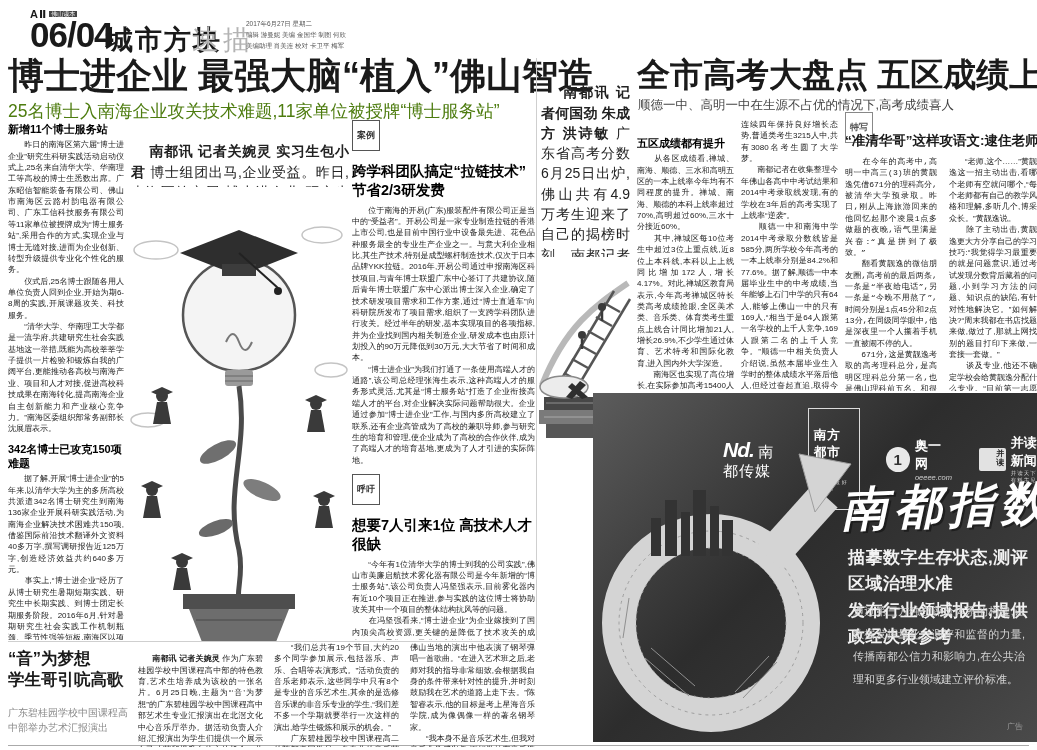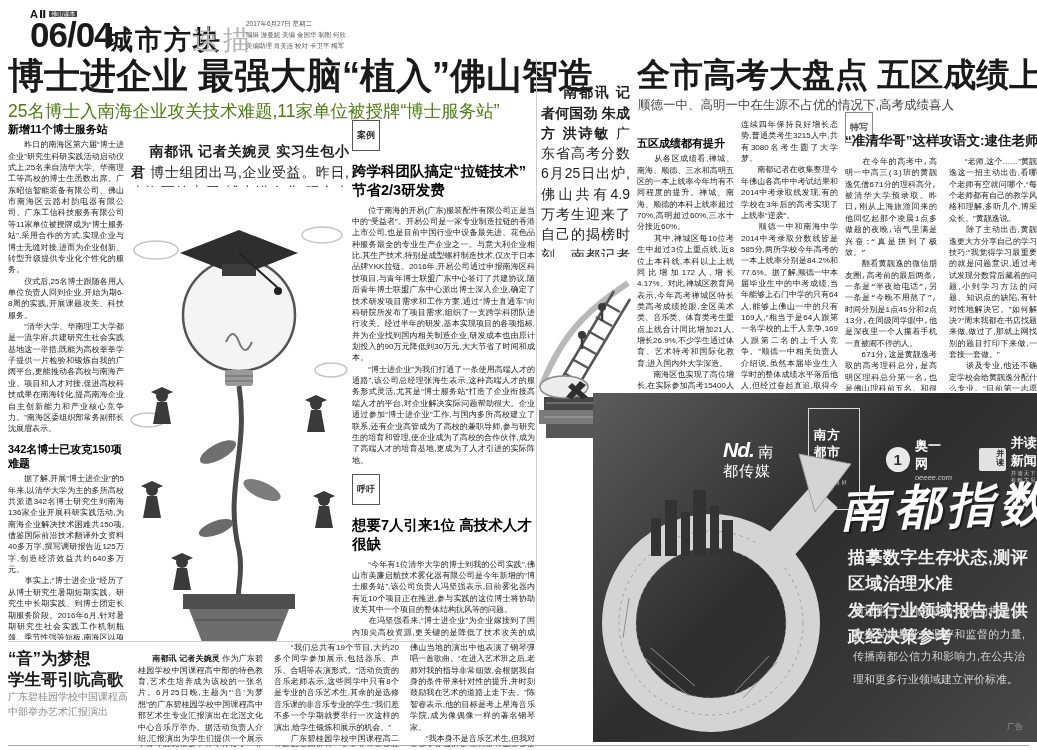--- a/index.html
+++ b/index.html
@@ -23,21 +23,21 @@
   .lead-txt{font-size:14px;line-height:1.45;}
   .bold-intro{font-weight:bold;}
   .subhead3{font-size:11px;font-weight:bold;line-height:1.3;margin:0 0 3px 0;color:#000;}
   .sec-head{font-size:14.5px;font-weight:800;line-height:1.3;margin:11px 0 5px 0;color:#000;}
   .box-label{display:inline-block;border:1px solid #555;font-size:9px;font-weight:bold;
              padding:8px 4px;line-height:13px;color:#333;background:#fff;}
   .rule-v{background:#cfcfcf;width:1px;}
   .rule-h{background:#cfcfcf;height:1px;}
   
   .bl-head{font-size:16.5px;font-weight:900;line-height:1.25;}
-  .bl-deck{font-size:10px;color:#8a8a8a;line-height:1.45;margin-top:1px;}
+  .bl-deck{font-size:10px;color:#8a8a8a;line-height:1.45;margin-top:17px;}
   .bl-cols{display:flex;gap:11px;}
   .bl-col{width:125px;height:105px;overflow:hidden;}
   
   .ad{background:linear-gradient(135deg,#5c5c5c 0%,#2d2d2d 45%,#3a3a3a 75%,#4a4a4a 100%);
       overflow:hidden;}
   .ad-logos{display:flex;align-items:center;gap:26px;color:#fff;}
   .nd-mark{font-size:21px;font-weight:900;font-style:italic;letter-spacing:-1px;}
   .nd-word{font-size:15px;font-weight:500;letter-spacing:1px;}
   .paper-box{border:1px solid #dcdcdc;padding:18px 5px;text-align:left;}
   .paper-box .t{font-size:12.5px;font-weight:900;letter-spacing:1px;}

